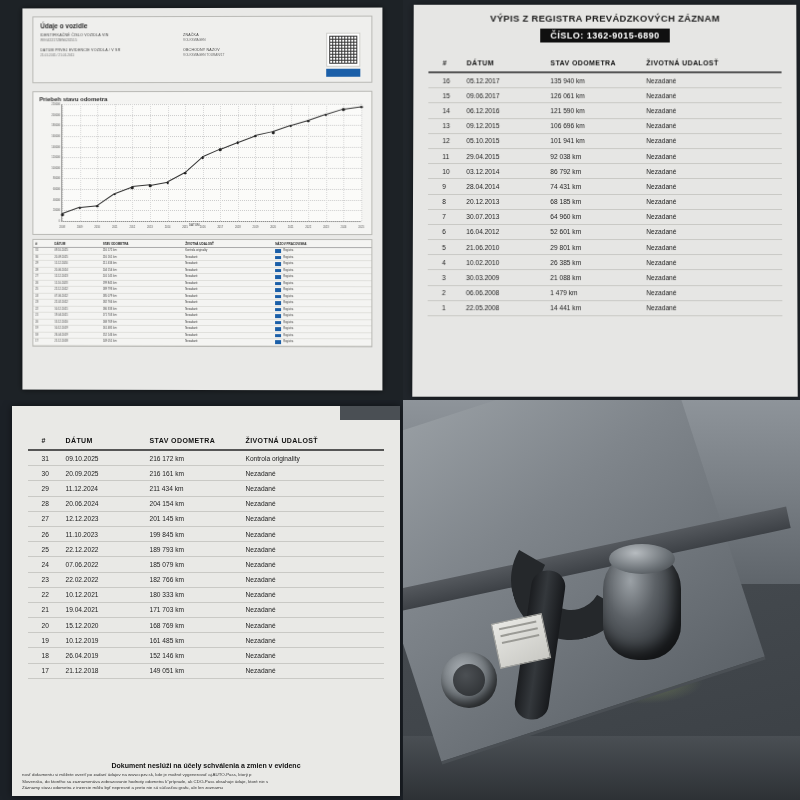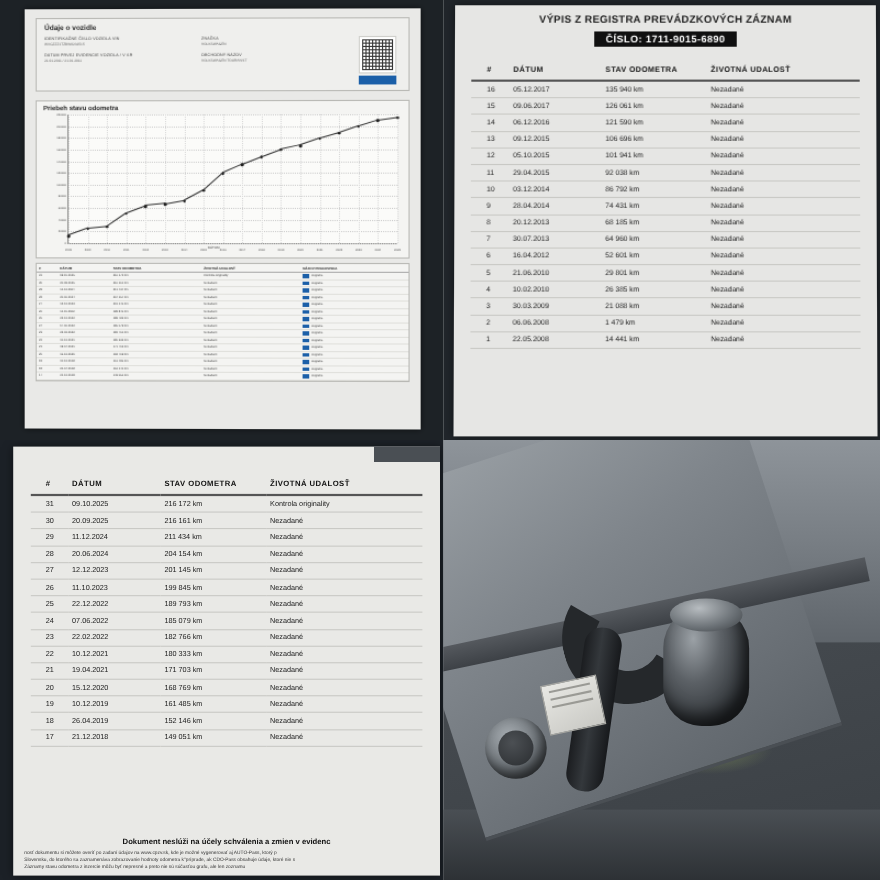--- a/index.html
+++ b/index.html
@@ -432,21 +432,21 @@
             </tbody>
         </table>
       </div>
     </div>
   </div>
 
   <div class="cell" id="q2">
     <div class="paper2">
       <div class="doc-header">
         <div class="doc-title">VÝPIS Z REGISTRA PREVÁDZKOVÝCH ZÁZNAM</div>
-        <div class="doc-num">ČÍSLO: 1711-9015-6890</div>
+        <div class="doc-num">ČÍSLO: 1362-9015-6890</div>
       </div>
       <table class="big-table">
         <thead>
             <tr id="q2-head">
               <th class="num">#</th>
               <th class="date">DÁTUM</th>
               <th class="odo">STAV ODOMETRA</th>
               <th>ŽIVOTNÁ UDALOSŤ</th>
             </tr>
           </thead>

